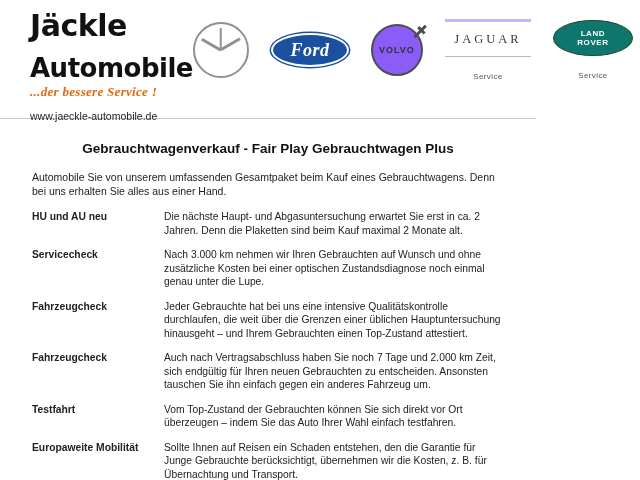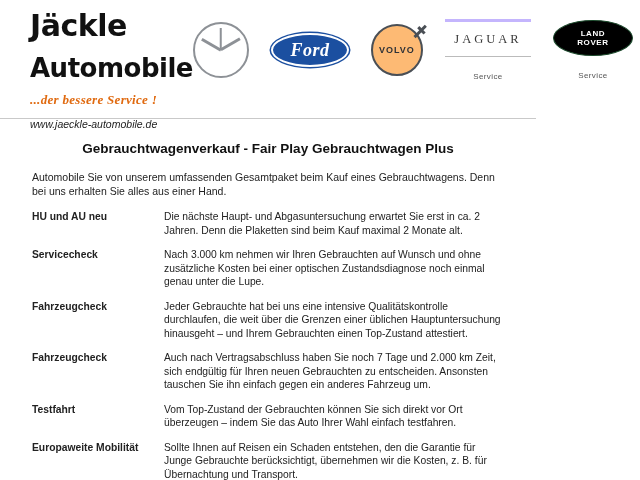--- a/index.html
+++ b/index.html
@@ -46,33 +46,32 @@
   .brand-name-2 {
     font-family: "DejaVu Sans", sans-serif;
     font-weight: bold;
     font-size: 26px;
     line-height: 28px;
     letter-spacing: -0.5px;
     color: #111111;
     margin-top: 12px;
   }
   .brand-slogan {
-    margin-top: 10px;
+    margin-top: 2px;
     font-family: "Liberation Serif", serif;
     font-style: italic;
     font-weight: bold;
     font-size: 13px;
     color: #e06a10;
     letter-spacing: 0.3px;
   }
   .brand-url {
     margin-top: 10px;
     font-size: 10.5px;
     color: #222222;
-    font-style: italic;
   }
 
   .logos {
     flex: 1;
     display: flex;
     align-items: center;
     justify-content: flex-end;
     gap: 22px;
     padding: 8px 18px 0 0;
     height: 84px;
@@ -125,21 +124,21 @@
     font-weight: bold;
     letter-spacing: 0.5px;
   }
 
   
   .volvo {
     width: 48px; height: 48px; border-radius: 50%;
     border: 2.5px solid #4a4f55;
     display: flex; align-items: center; justify-content: center;
     position: relative;
-    background: #fdba74;
+    background: #8b5cf6;
   }
   .volvo span {
     font-size: 9px;
     letter-spacing: 1px;
     color: #2e3237;
     font-weight: bold;
   }
   .volvo::after {
     content: "";
     position: absolute;
@@ -168,21 +167,21 @@
     font-family: "Liberation Serif", serif;
     font-size: 12.5px;
     letter-spacing: 3px;
     color: #3a3a3a;
   }
 
   
   .lr {
     width: 78px; height: 34px;
     border-radius: 50%;
-    background: #000000;
+    background: #0f766e;
     display: flex; align-items: center; justify-content: center;
     border: 1.5px solid #1c4a2c;
   }
   .lr span {
     color: #ffffff;
     font-size: 8px;
     letter-spacing: 0.6px;
     text-align: center;
     line-height: 9px;
     font-weight: bold;

